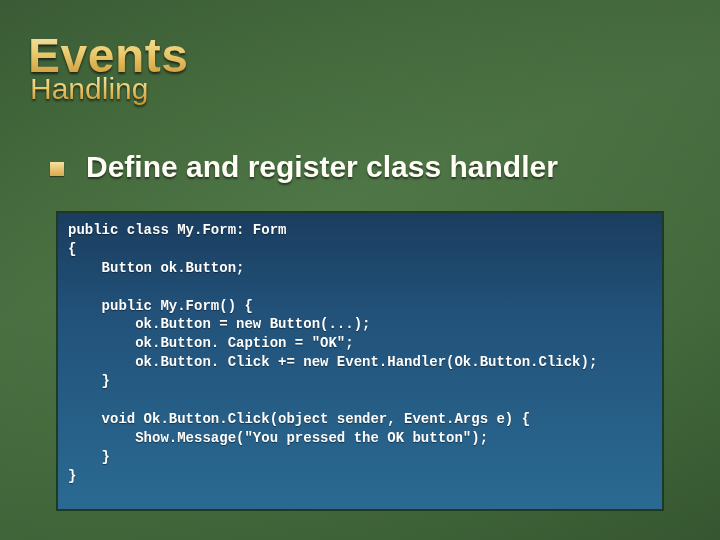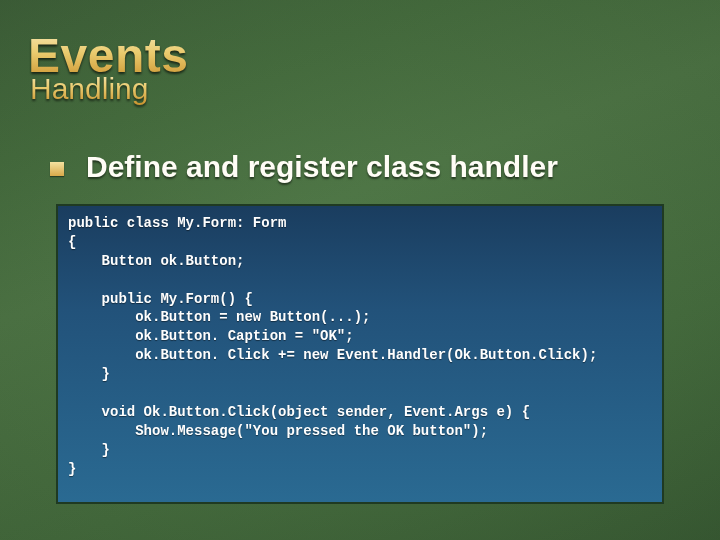--- a/index.html
+++ b/index.html
@@ -12,21 +12,21 @@
     background:linear-gradient(180deg,#f7e9b8 0%,#eacb6e 45%,#c88f2a 100%);
     -webkit-background-clip:text;background-clip:text;color:transparent;
     filter:drop-shadow(0 2px 1px rgba(0,0,0,0.6));letter-spacing:0.5px}
   .subtitle{position:absolute;left:30px;top:72px;font-size:30px;font-weight:normal;
     background:linear-gradient(180deg,#f7e9b8 0%,#eacb6e 45%,#c88f2a 100%);
     -webkit-background-clip:text;background-clip:text;color:transparent;
     filter:drop-shadow(0 2px 1px rgba(0,0,0,0.6))}
   .bullet-row{position:absolute;left:50px;top:150px;display:flex;align-items:center}
   .bullet-sq{width:14px;height:14px;background:linear-gradient(180deg,#f5e2a0 0%,#d8a94a 100%);margin-right:22px;margin-top:4px;box-shadow:0 1px 1px rgba(0,0,0,0.4)}
   .bullet-text{color:#fffdf6;font-size:30px;font-weight:bold;text-shadow:0 2px 2px rgba(0,0,0,0.5)}
-  .code-box{position:absolute;left:56px;top:204px;width:608px;height:300px;
+  .code-box{position:absolute;left:56px;top:211px;width:608px;height:300px;
     box-sizing:border-box;border:2px solid #1f3a22;
     background:linear-gradient(180deg,#1a3d5f 0%,#22527a 35%,#2a6a92 100%);
     padding:8px 10px;color:#fefefe;font-family:"Lucida Console","Courier New",monospace;
     font-size:14px;font-weight:bold;line-height:1.35;white-space:pre;text-shadow:0 1px 1px rgba(0,0,0,0.45)}
 </style>
 </head>
 <body>
 
 <div class="slide">
   <div class="title">Events</div>

